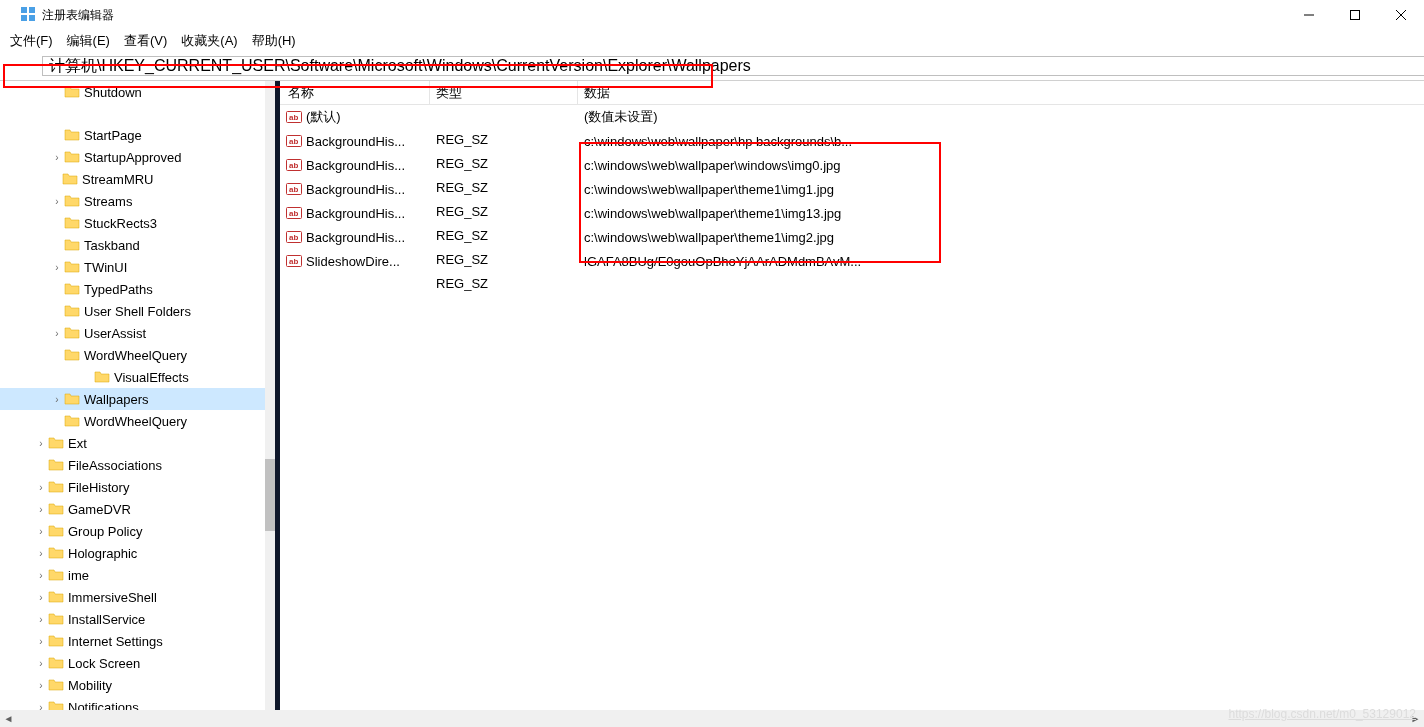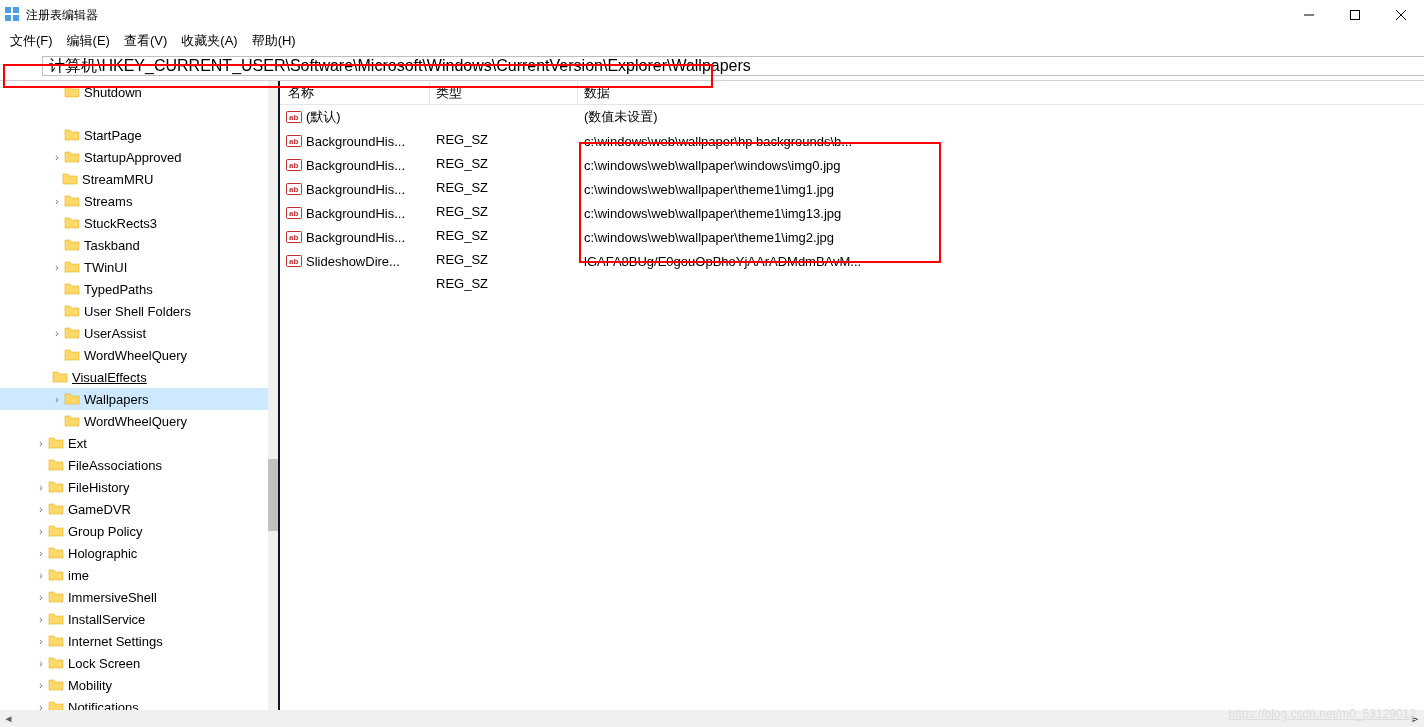--- a/index.html
+++ b/index.html
@@ -1,28 +1,28 @@
 <!DOCTYPE html>
 <html><head>
 <meta charset="utf-8">
 <style>
   * { box-sizing: border-box; margin: 0; padding: 0; }
   body { font-family: "Segoe UI", "Microsoft YaHei", sans-serif; font-size: 13px; background: #fff; width: 1424px; height: 727px; overflow: hidden; display: flex; flex-direction: column; position: relative; }
-  .titlebar { height: 30px; display: flex; align-items: center; justify-content: space-between; padding-left: 4px; }
+  .titlebar { height: 30px; display: flex; align-items: center; justify-content: space-between; padding-left: 20px; }
   .titlebar-left { display: flex; align-items: center; gap: 6px; }
   .titlebar-left svg { width: 16px; height: 16px; }
   .title-text { font-size: 12px; }
   .win-controls { display: flex; }
   .win-btn { width: 46px; height: 30px; display: flex; align-items: center; justify-content: center; }
   .menubar { height: 22px; display: flex; align-items: center; gap: 14px; padding-left: 10px; font-size: 13px; }
   .address-wrap { padding: 4px 6px; }
   .address-field { border: 1px solid #bfbfbf; height: 20px; width: 100%; display: flex; align-items: center; padding: 0 6px; font-size: 16px; margin-left: 36px; }
   .address-highlight { position: absolute; border: 2px solid #ff0000; pointer-events: none; }
   .main { flex: 1; display: flex; border-top: 1px solid #d0d0d0; min-height: 0; }
-  .tree { width: 280px; border-right: 2px solid #0f172a; overflow: hidden; position: relative; }
+  .tree { width: 280px; border-right: 5px solid #0f172a; overflow: hidden; position: relative; }
   .tree-inner { position: absolute; top: 0; left: 0; right: 10px; }
   .tree-row { height: 22px; display: flex; align-items: center; font-size: 13px; }
   .tree-row.selected { background: #cde8ff; }
   .chev { width: 14px; text-align: center; color: #6e6e6e; font-size: 10px; }
   .chev.hidden { visibility: hidden; }
   .folder-ic { width: 16px; height: 16px; margin-right: 4px; flex-shrink: 0; }
   .scrollbar { position: absolute; right: 0; top: 0; width: 10px; height: 100%; background: #f0f0f0; }
   .thumb { position: absolute; width: 100%; background: #c1c1c1; }
   .list { flex: 1; display: flex; flex-direction: column; position: relative; }
   .list-header { height: 24px; display: flex; align-items: flex-end; border-bottom: 1px solid #e5e5e5; font-size: 13px; }
@@ -169,21 +169,21 @@
           </svg>
           <span>UserAssist</span>
         </div>
         <div class="tree-row" style="padding-left: 50px;">
           <span class="chev hidden">›</span>
           <svg class="folder-ic" viewBox="0 0 16 16">
             <path d="M1 3h5l1 2h8v8H1z" fill="#ffd869" stroke="#d9a400" stroke-width="0.5"></path>
           </svg>
           <span>WordWheelQuery</span>
         </div>
-        <div class="tree-row" style="padding-left: 38px; text-decoration: underline;">
+        <div class="tree-row" style="padding-left: 80px;">
           <span class="chev hidden">›</span>
           <svg class="folder-ic" viewBox="0 0 16 16">
             <path d="M1 3h5l1 2h8v8H1z" fill="#ffd869" stroke="#d9a400" stroke-width="0.5"></path>
           </svg>
           <span>VisualEffects</span>
         </div>
         <div class="tree-row selected" style="padding-left: 50px;">
           <span class="chev">›</span>
           <svg class="folder-ic" viewBox="0 0 16 16">
             <path d="M1 3h5l1 2h8v8H1z" fill="#ffd869" stroke="#d9a400" stroke-width="0.5"></path>

